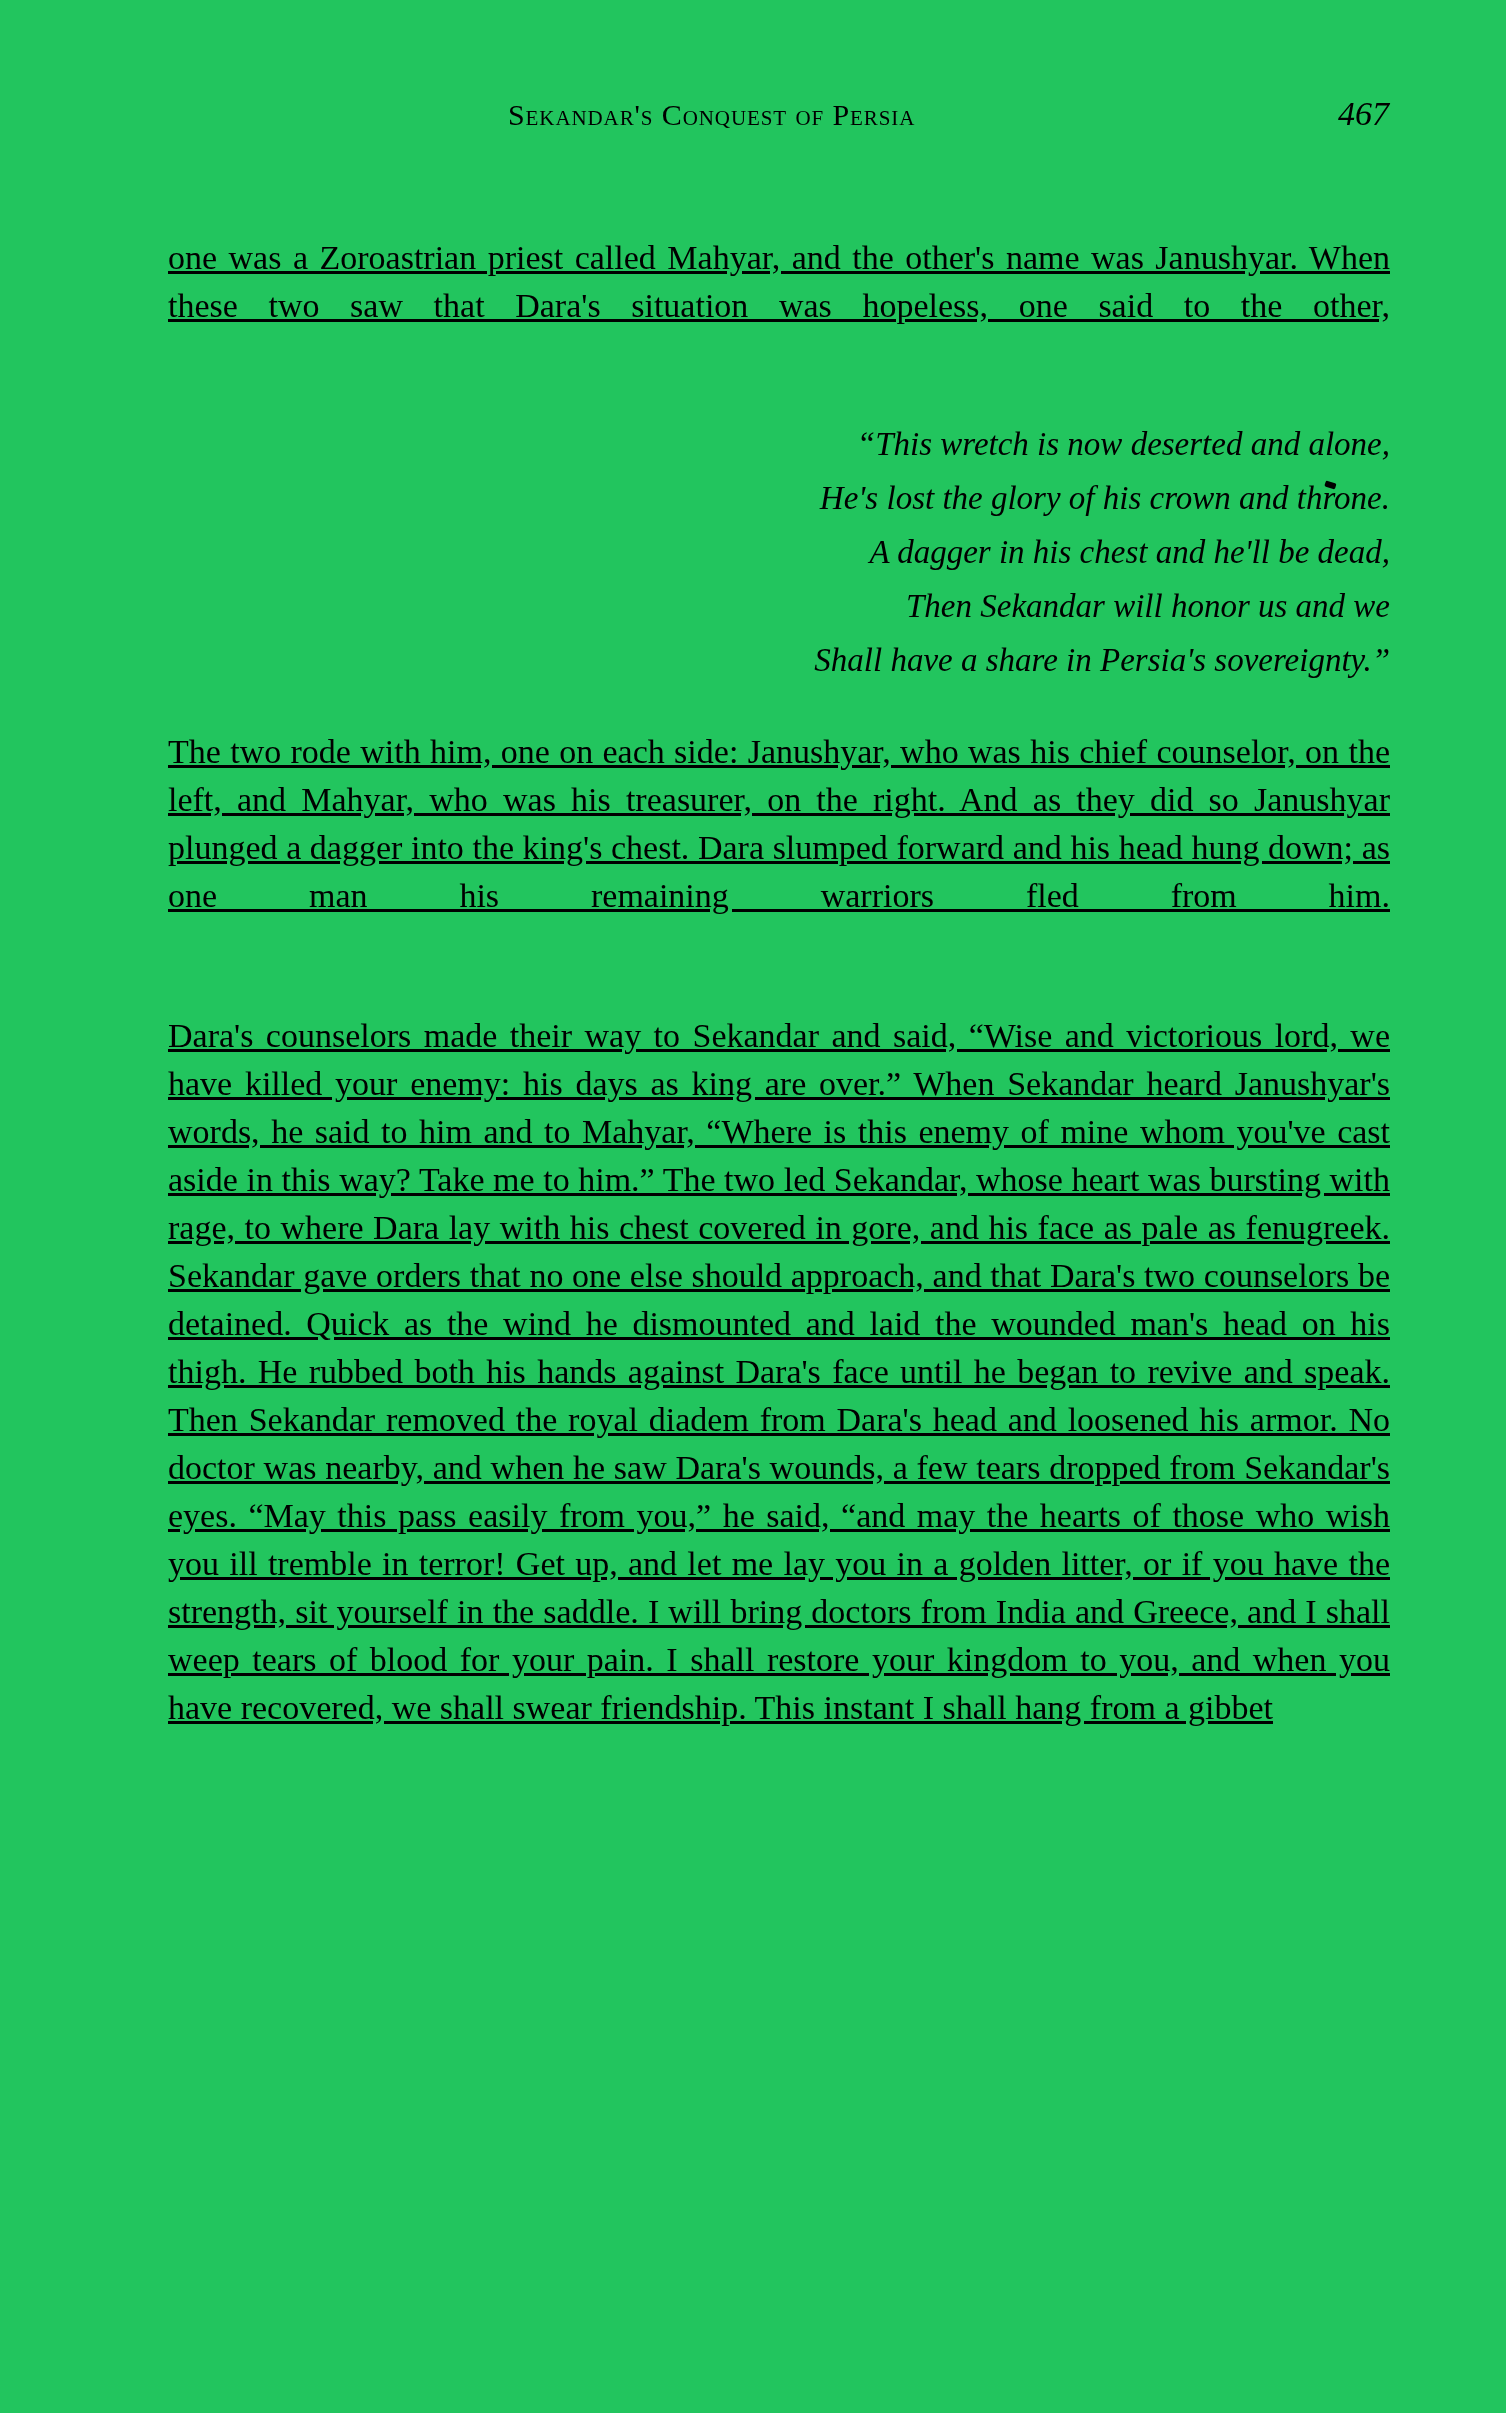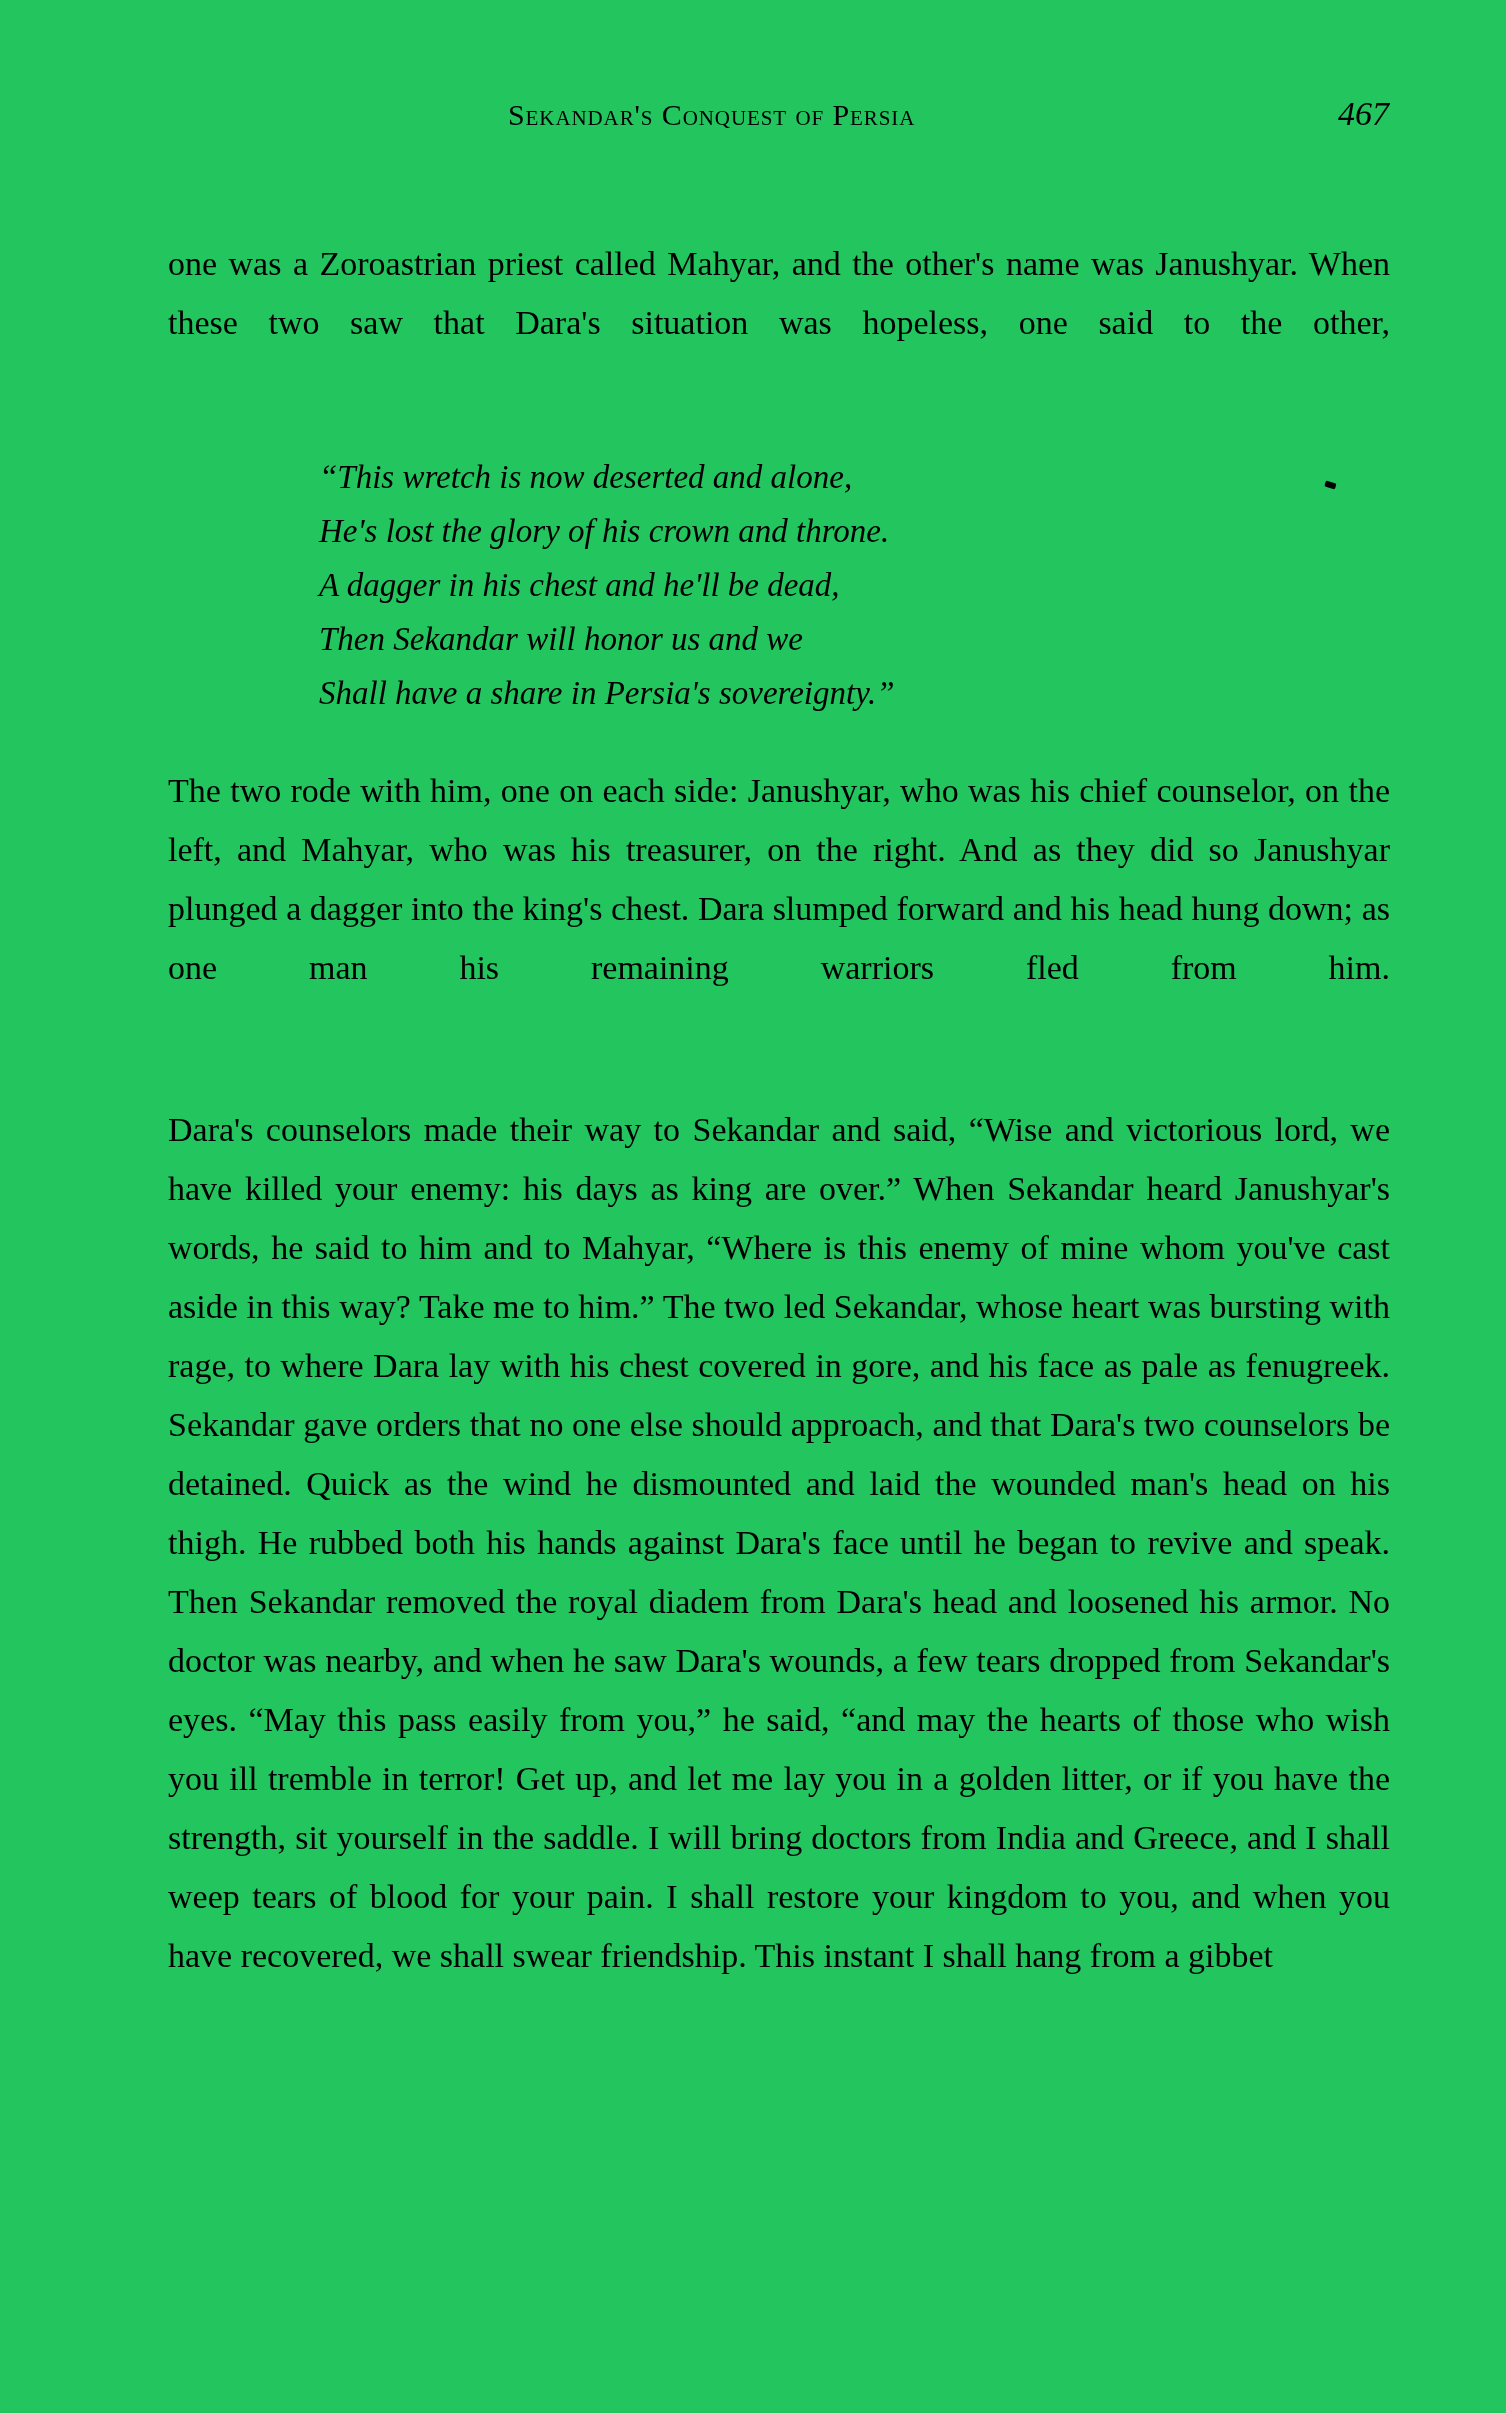--- a/index.html
+++ b/index.html
@@ -54,23 +54,24 @@
     left: 168px;
     top: 234px;
     width: 1222px;
   }
 
   p.body {
     margin: 0;
     text-align: justify;
     text-justify: inter-word;
     font-size: 34px;
-    line-height: 59px;
+    line-height: 48px;
     -webkit-hyphens: none;
     hyphens: none;
+    text-decoration: underline;
   }
 
   p.body.last-ragged {
     text-align: justify;
   }
   p.body.last-ragged::after {
     content: "";
     display: inline-block;
     width: 100%;
   }
@@ -80,20 +81,21 @@
   .gap-after-verse  { height: 41px; }
   .gap-before-head  { height: 44px; }
 
   
   .verse {
     margin: 0;
     padding-left: 151px;
     font-style: italic;
     font-size: 33px;
     line-height: 54px;
+    text-align: right;
   }
   .verse .vline {
     display: block;
     white-space: nowrap;
   }
 
   
   h2.section-head {
     margin: 0;
     font-size: 34px;

